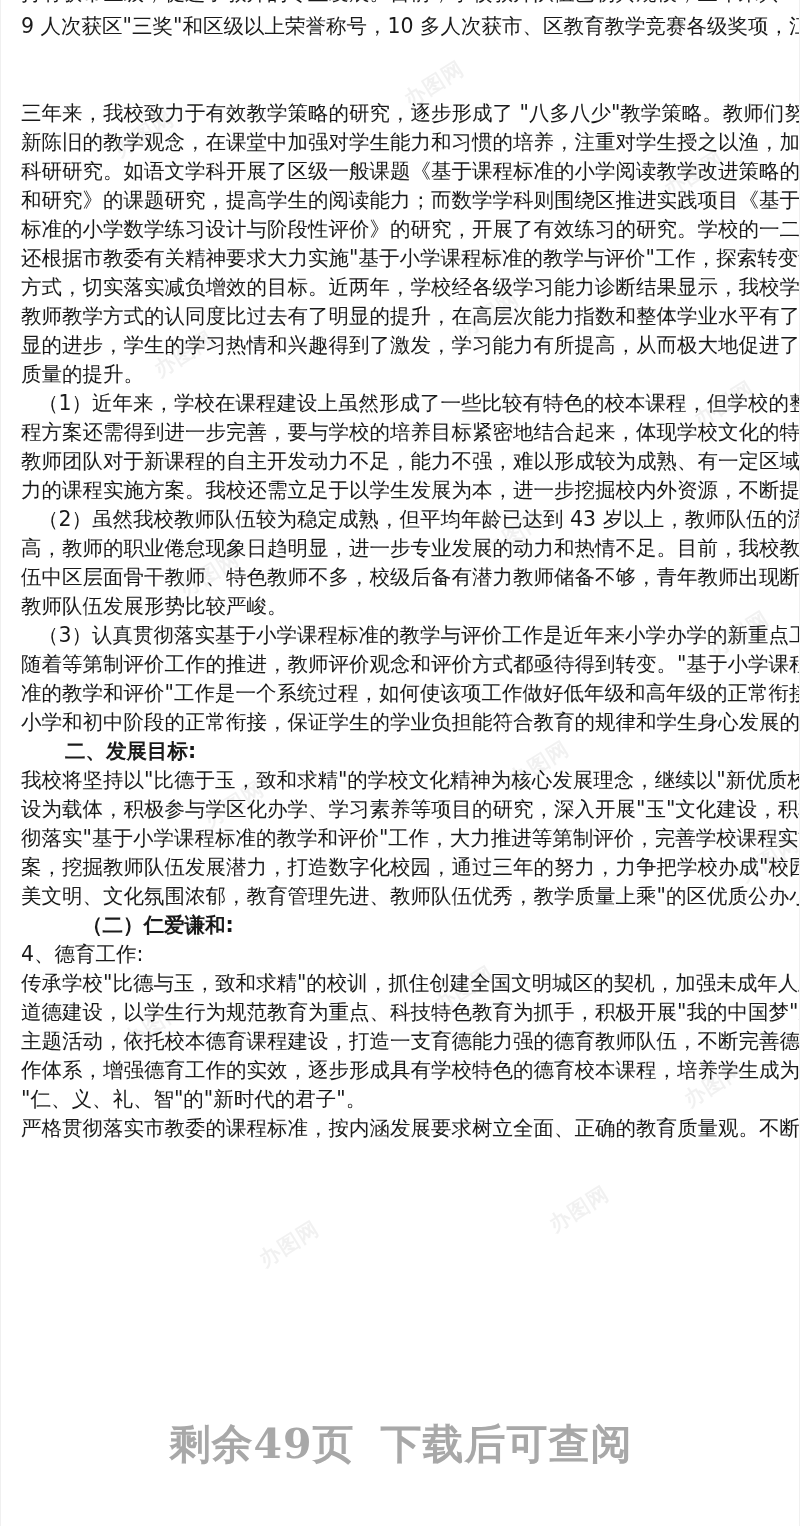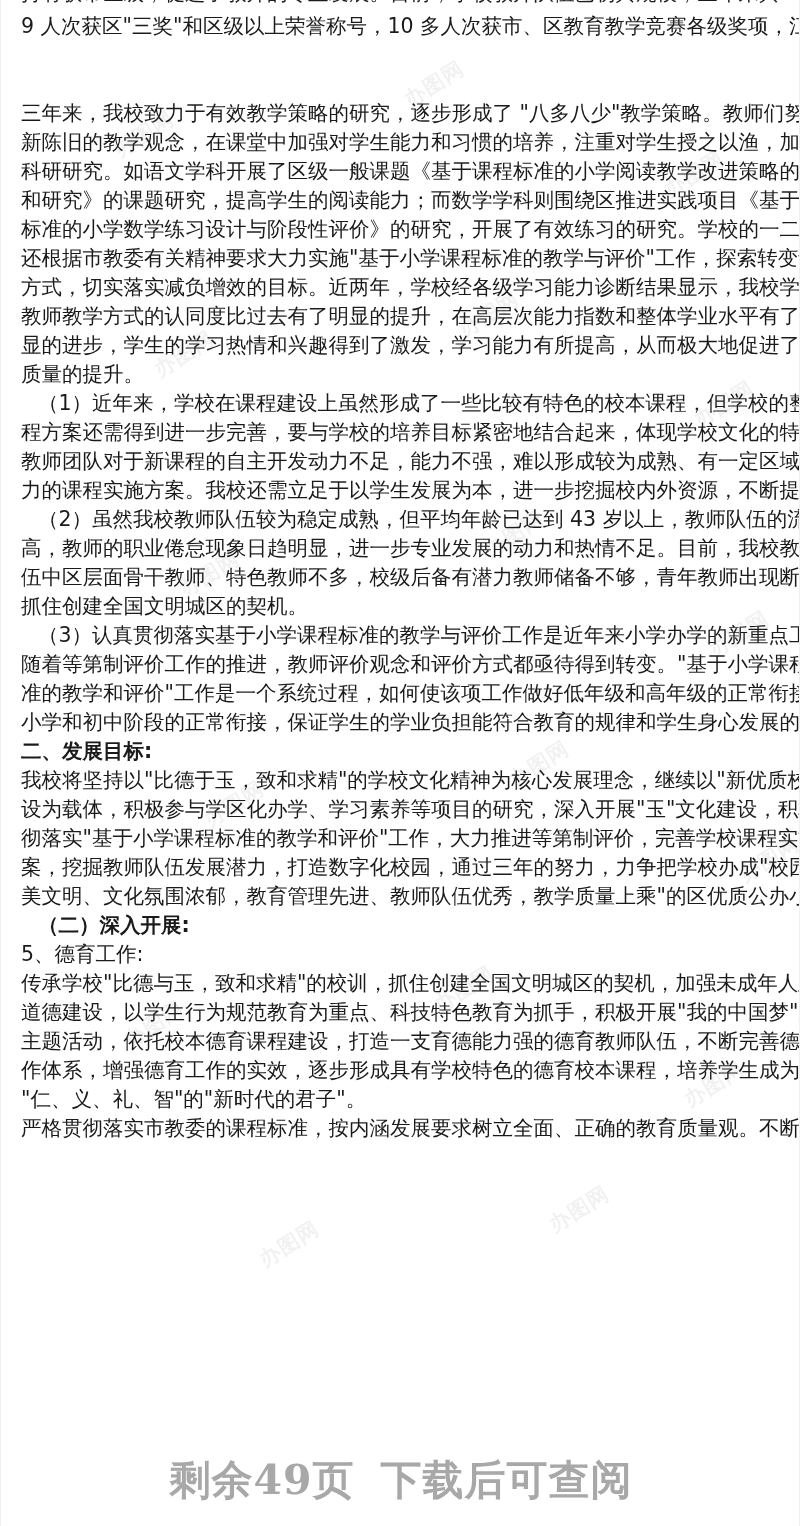--- a/index.html
+++ b/index.html
@@ -71,33 +71,34 @@
   .line {
     font-size: 20.5px;
     line-height: 29px;
     color: #1a1a1a;
     white-space: nowrap;
     letter-spacing: 0px;
     font-weight: 400;
   }
   .line.bold {
     font-weight: 700;
+    margin-left: 44px;
   }
   .line.indent {
     padding-left: 17px;
   }
   .gap-big {
     height: 58px;
   }
 
   
   #footer-notice {
     position: absolute;
     left: 0;
-    top: 1460px;
+    top: 1424px;
     width: 800px;
     text-align: center;
     z-index: 3;
   }
   #footer-notice .notice-text {
     display: inline-block;
     font-family: "DejaVu Serif", "Liberation Serif", serif;
     font-size: 41px;
     font-weight: 700;
     color: #a8a8a8;
@@ -151,33 +152,33 @@
     <div class="line">教师教学方式的认同度比过去有了明显的提升，在高层次能力指数和整体学业水平有了较明</div>
     <div class="line">显的进步，学生的学习热情和兴趣得到了激发，学习能力有所提高，从而极大地促进了教学</div>
     <div class="line">质量的提升。</div>
     <div class="line indent">（1）近年来，学校在课程建设上虽然形成了一些比较有特色的校本课程，但学校的整体课</div>
     <div class="line">程方案还需得到进一步完善，要与学校的培养目标紧密地结合起来，体现学校文化的特色。</div>
     <div class="line">教师团队对于新课程的自主开发动力不足，能力不强，难以形成较为成熟、有一定区域影响</div>
     <div class="line">力的课程实施方案。我校还需立足于以学生发展为本，进一步挖掘校内外资源，不断提升课</div>
     <div class="line indent">（2）虽然我校教师队伍较为稳定成熟，但平均年龄已达到 43 岁以上，教师队伍的流动性不</div>
     <div class="line">高，教师的职业倦怠现象日趋明显，进一步专业发展的动力和热情不足。目前，我校教师队</div>
     <div class="line">伍中区层面骨干教师、特色教师不多，校级后备有潜力教师储备不够，青年教师出现断层，</div>
-    <div class="line">抓住创建全国文明城区的契机。</div>
+    <div class="line">教师队伍发展形势比较严峻。</div>
     <div class="line indent">（3）认真贯彻落实基于小学课程标准的教学与评价工作是近年来小学办学的新重点工程。</div>
     <div class="line">随着等第制评价工作的推进，教师评价观念和评价方式都亟待得到转变。"基于小学课程标</div>
     <div class="line">准的教学和评价"工作是一个系统过程，如何使该项工作做好低年级和高年级的正常衔接，</div>
     <div class="line">小学和初中阶段的正常衔接，保证学生的学业负担能符合教育的规律和学生身心发展的规</div>
     <div class="line bold">二、发展目标:</div>
     <div class="line">我校将坚持以"比德于玉，致和求精"的学校文化精神为核心发展理念，继续以"新优质校"建</div>
     <div class="line">设为载体，积极参与学区化办学、学习素养等项目的研究，深入开展"玉"文化建设，积极贯</div>
     <div class="line">彻落实"基于小学课程标准的教学和评价"工作，大力推进等第制评价，完善学校课程实施方</div>
     <div class="line">案，挖掘教师队伍发展潜力，打造数字化校园，通过三年的努力，力争把学校办成"校园优</div>
     <div class="line">美文明、文化氛围浓郁，教育管理先进、教师队伍优秀，教学质量上乘"的区优质公办小学。</div>
-    <div class="line bold indent">（二）深入开展:</div>
-    <div class="line">5、德育工作:</div>
+    <div class="line bold indent">（二）仁爱谦和:</div>
+    <div class="line">4、德育工作:</div>
     <div class="line">传承学校"比德与玉，致和求精"的校训，抓住创建全国文明城区的契机，加强未成年人思想</div>
     <div class="line">道德建设，以学生行为规范教育为重点、科技特色教育为抓手，积极开展"我的中国梦"系列</div>
     <div class="line">主题活动，依托校本德育课程建设，打造一支育德能力强的德育教师队伍，不断完善德育工</div>
     <div class="line">作体系，增强德育工作的实效，逐步形成具有学校特色的德育校本课程，培养学生成为具有</div>
     <div class="line">"仁、义、礼、智"的"新时代的君子"。</div>
     <div class="line">严格贯彻落实市教委的课程标准，按内涵发展要求树立全面、正确的教育质量观。不断深化</div>
   </div>
 
   <div id="footer-notice">
     <span class="notice-text">剩余49页</span><span class="notice-gap"></span><span class="notice-text">下载后可查阅</span>

